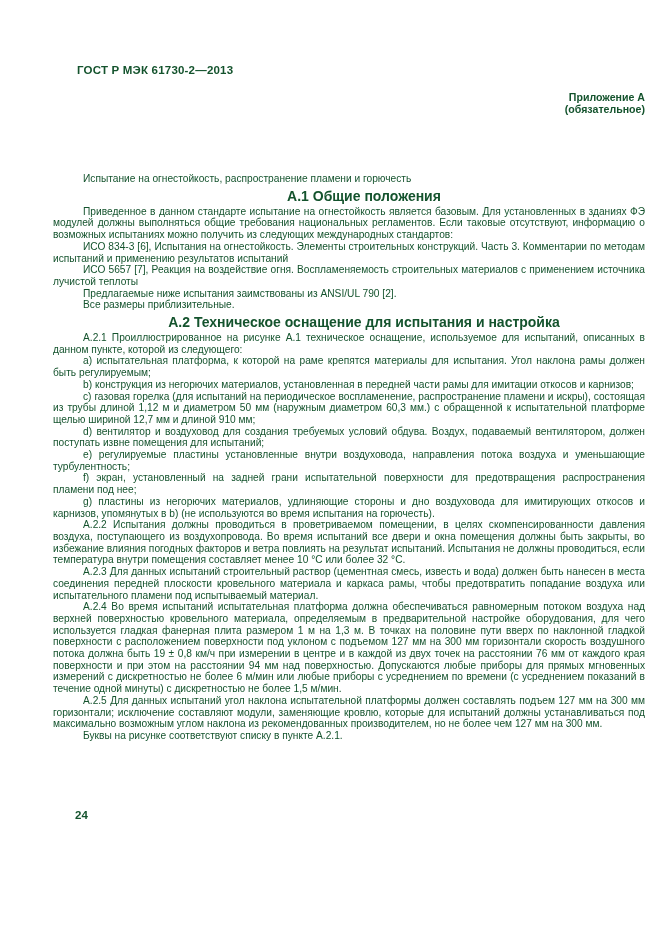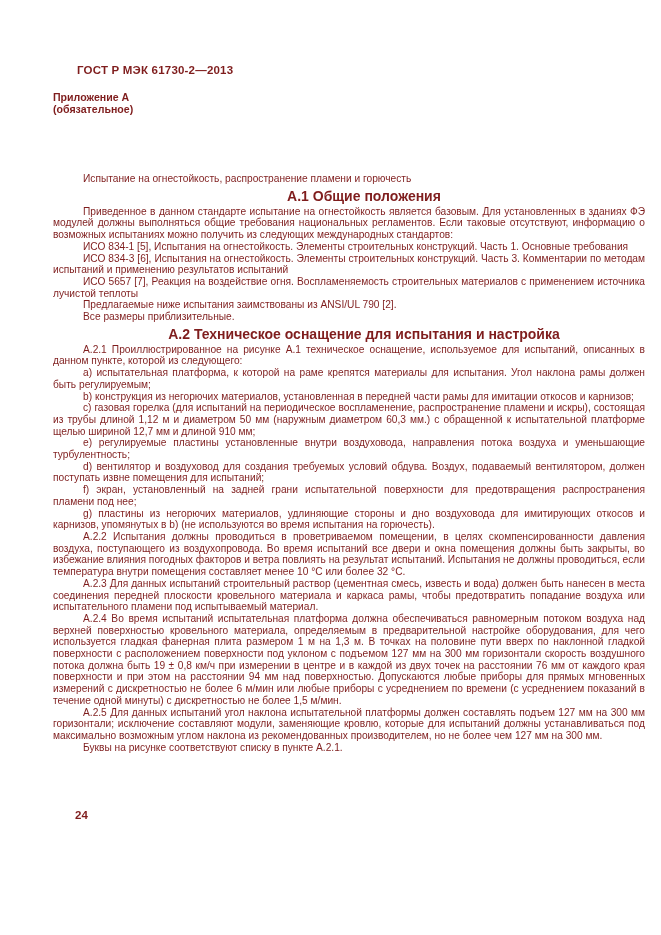--- a/index.html
+++ b/index.html
@@ -6,39 +6,39 @@
     margin: 0;
     padding: 0;
     background: #e8e8e8;
   }
   .page {
     position: relative;
     width: 661px;
     height: 935px;
     margin: 0 auto;
     background: #ffffff;
-    color: #7f1d1d;
+    color: #14532d;
     font-family: "Liberation Sans", sans-serif;
     overflow: hidden;
   }
   .doc-header {
     position: absolute;
     left: 77px;
     top: 64px;
     font-size: 11.5px;
     font-weight: bold;
     letter-spacing: 0.2px;
     white-space: nowrap;
   }
   .appendix-heading {
     position: absolute;
     left: 53px;
     top: 91px;
     width: 592px;
-    text-align: left;
+    text-align: right;
     font-size: 10.6px;
     font-weight: bold;
     line-height: 12px;
   }
   .content {
     position: absolute;
     left: 53px;
     top: 150px;
     width: 592px;
     font-size: 10.2px;
@@ -82,33 +82,32 @@
   <div class="appendix-heading">
     <div>Приложение А</div>
     <div>(обязательное)</div>
   </div>
 
   <div class="content">
     <p class="subtitle">Испытание на огнестойкость, распространение пламени и горючесть</p>
 
     <h2>А.1 Общие положения</h2>
     <p>Приведенное в данном стандарте испытание на огнестойкость является базовым. Для установленных в зданиях ФЭ модулей должны выполняться общие требования национальных регламентов. Если таковые отсутствуют, информацию о возможных испытаниях можно получить из следующих международных стандартов:</p>
-    <p>ИСО 834-1 [5], Испытания на огнестойкость. Элементы строительных конструкций. Часть 1. Основные требования</p>
     <p>ИСО 834-3 [6], Испытания на огнестойкость. Элементы строительных конструкций. Часть 3. Комментарии по методам испытаний и применению результатов испытаний</p>
     <p>ИСО 5657 [7], Реакция на воздействие огня. Воспламеняемость строительных материалов с применением источника лучистой теплоты</p>
     <p>Предлагаемые ниже испытания заимствованы из ANSI/UL 790 [2].</p>
     <p>Все размеры приблизительные.</p>
 
     <h2>А.2 Техническое оснащение для испытания и настройка</h2>
     <p>А.2.1 Проиллюстрированное на рисунке А.1 техническое оснащение, используемое для испытаний, описанных в данном пункте, которой из следующего:</p>
     <p>a) испытательная платформа, к которой на раме крепятся материалы для испытания. Угол наклона рамы должен быть регулируемым;</p>
     <p>b) конструкция из негорючих материалов, установленная в передней части рамы для имитации откосов и карнизов;</p>
     <p>c) газовая горелка (для испытаний на периодическое воспламенение, распространение пламени и искры), состоящая из трубы длиной 1,12 м и диаметром 50 мм (наружным диаметром 60,3 мм.) с обращенной к испытательной платформе щелью шириной 12,7 мм и длиной 910 мм;</p>
+    <p>d) вентилятор и воздуховод для создания требуемых условий обдува. Воздух, подаваемый вентилятором, должен поступать извне помещения для испытаний;</p>
     <p>e) регулируемые пластины установленные внутри воздуховода, направления потока воздуха и уменьшающие турбулентность;</p>
-    <p>d) вентилятор и воздуховод для создания требуемых условий обдува. Воздух, подаваемый вентилятором, должен поступать извне помещения для испытаний;</p>
     <p>f) экран, установленный на задней грани испытательной поверхности для предотвращения распространения пламени под нее;</p>
     <p>g) пластины из негорючих материалов, удлиняющие стороны и дно воздуховода для имитирующих откосов и карнизов, упомянутых в b) (не используются во время испытания на горючесть).</p>
     <p>А.2.2 Испытания должны проводиться в проветриваемом помещении, в целях скомпенсированности давления воздуха, поступающего из воздухопровода. Во время испытаний все двери и окна помещения должны быть закрыты, во избежание влияния погодных факторов и ветра повлиять на результат испытаний. Испытания не должны проводиться, если температура внутри помещения составляет менее 10 °С или более 32 °С.</p>
     <p>А.2.3 Для данных испытаний строительный раствор (цементная смесь, известь и вода) должен быть нанесен в места соединения передней плоскости кровельного материала и каркаса рамы, чтобы предотвратить попадание воздуха или испытательного пламени под испытываемый материал.</p>
     <p>А.2.4 Во время испытаний испытательная платформа должна обеспечиваться равномерным потоком воздуха над верхней поверхностью кровельного материала, определяемым в предварительной настройке оборудования, для чего используется гладкая фанерная плита размером 1 м на 1,3 м. В точках на половине пути вверх по наклонной гладкой поверхности с расположением поверхности под уклоном с подъемом 127 мм на 300 мм горизонтали скорость воздушного потока должна быть 19 ± 0,8 км/ч при измерении в центре и в каждой из двух точек на расстоянии 76 мм от каждого края поверхности и при этом на расстоянии 94 мм над поверхностью. Допускаются любые приборы для прямых мгновенных измерений с дискретностью не более 6 м/мин или любые приборы с усреднением по времени (с усреднением показаний в течение одной минуты) с дискретностью не более 1,5 м/мин.</p>
     <p>А.2.5 Для данных испытаний угол наклона испытательной платформы должен составлять подъем 127 мм на 300 мм горизонтали; исключение составляют модули, заменяющие кровлю, которые для испытаний должны устанавливаться под максимально возможным углом наклона из рекомендованных производителем, но не более чем 127 мм на 300 мм.</p>
     <p>Буквы на рисунке соответствуют списку в пункте А.2.1.</p>
   </div>
 
   <div class="page-number">24</div>

